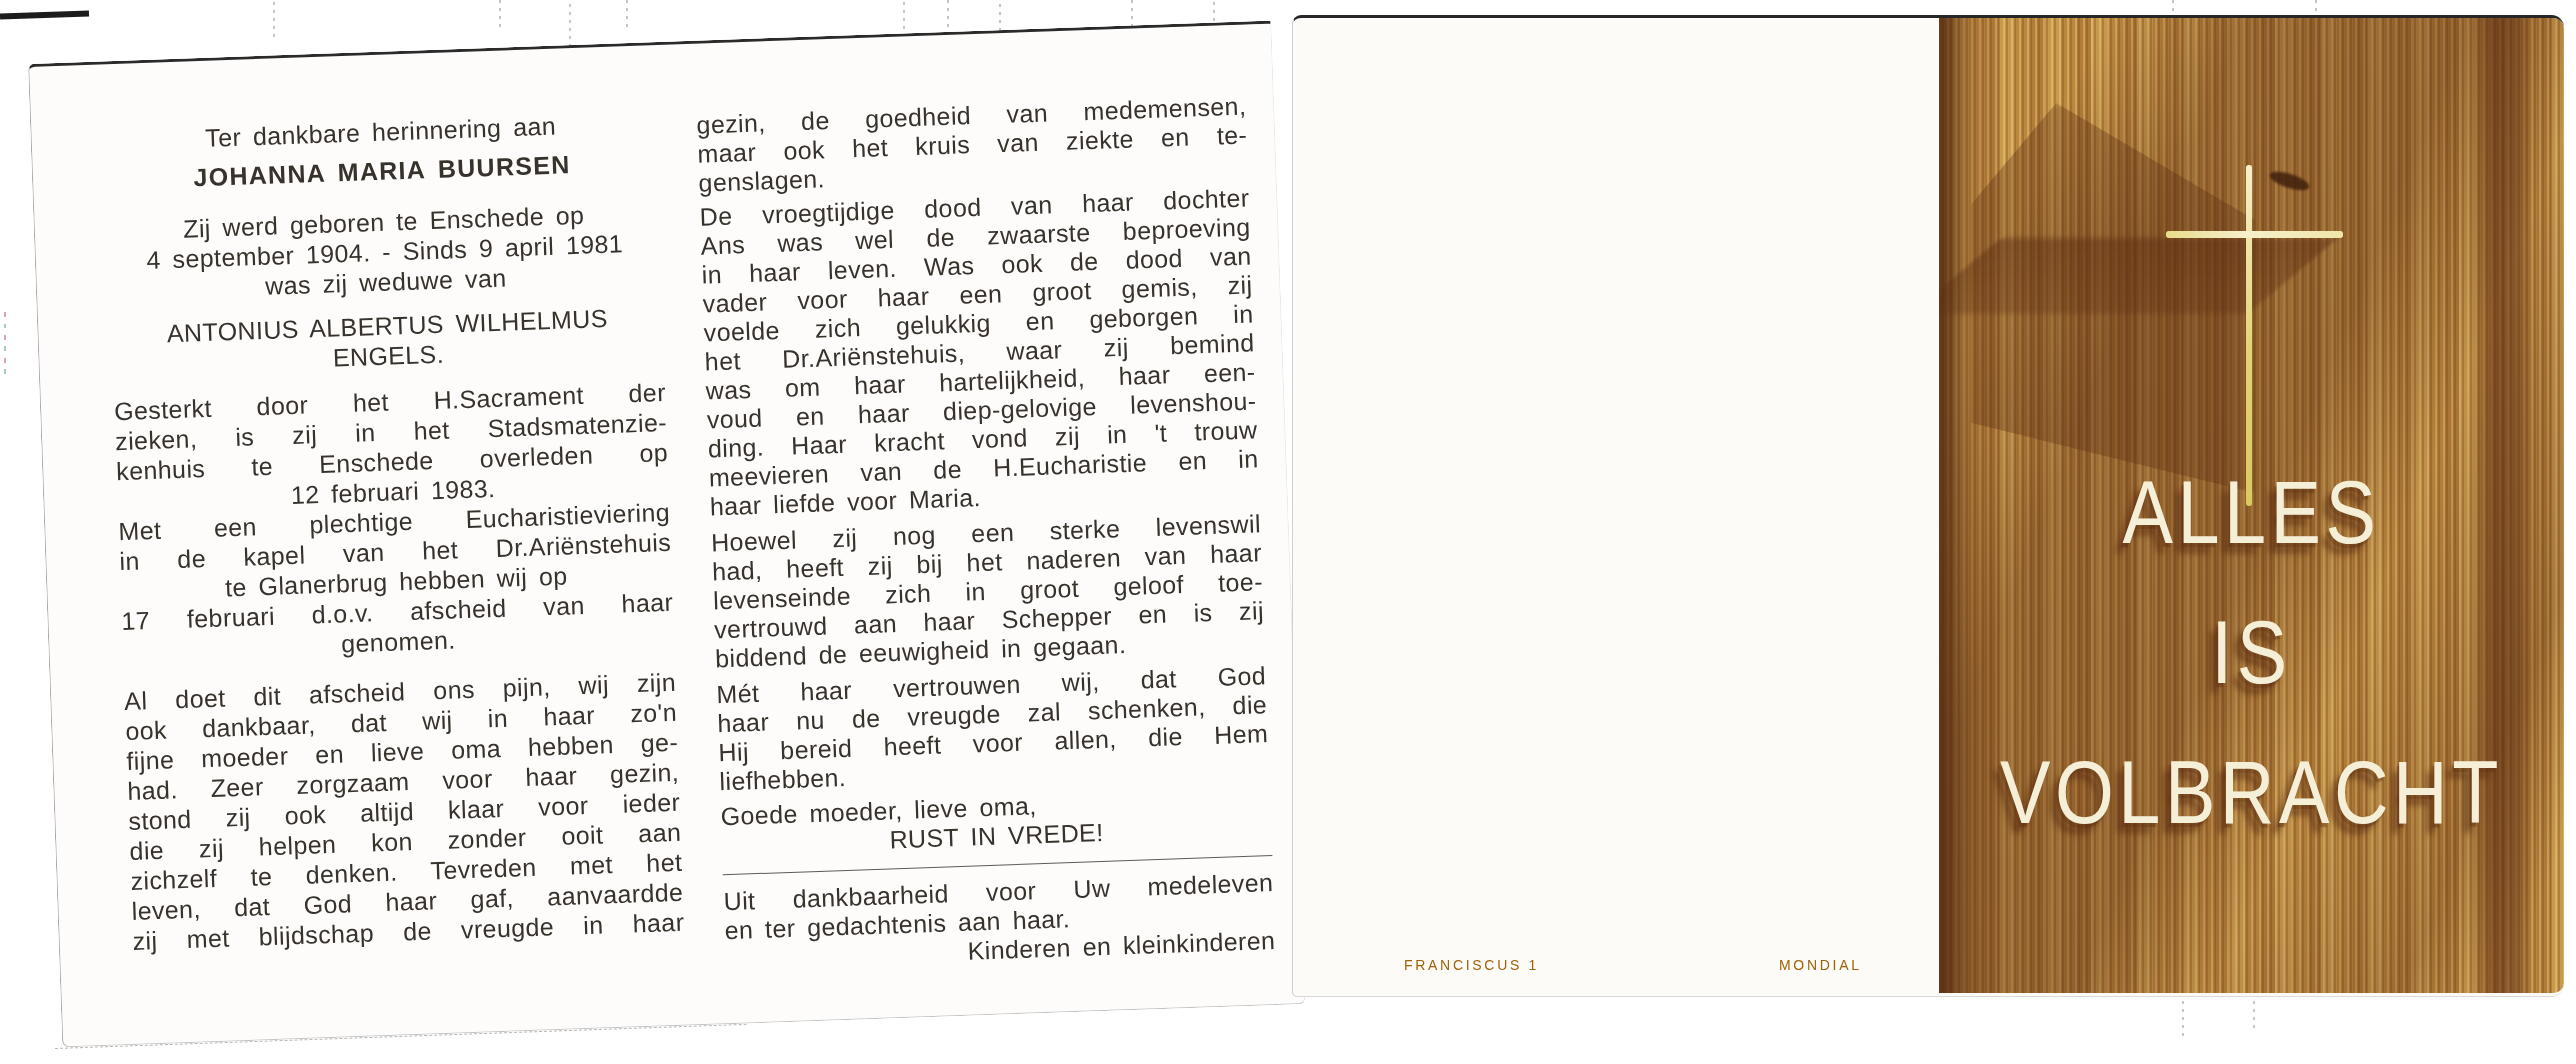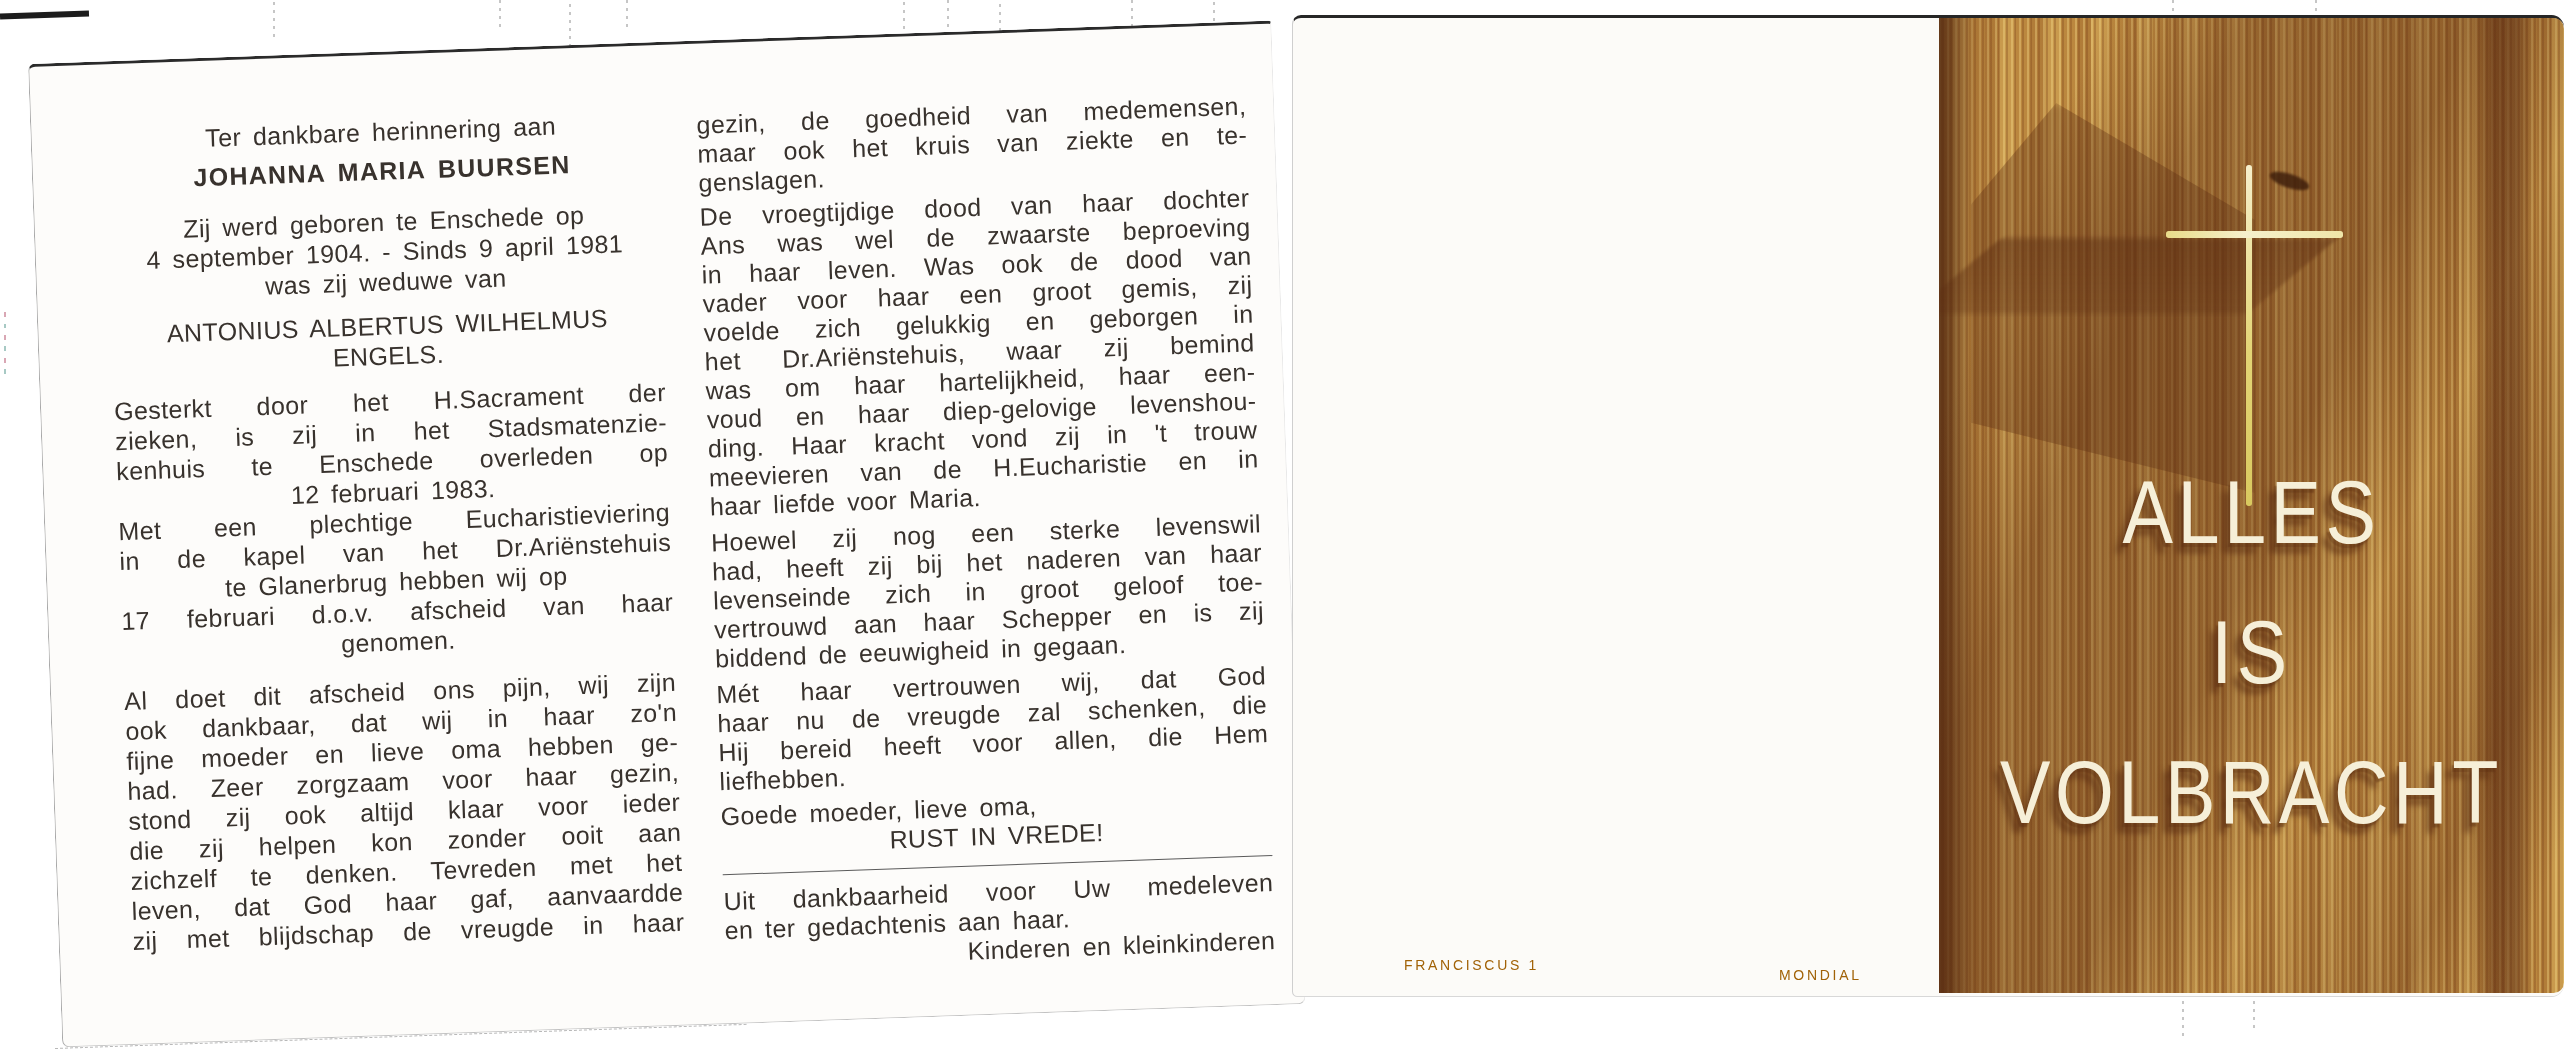--- a/index.html
+++ b/index.html
@@ -35,21 +35,21 @@
   .right-card{
     position:absolute;left:1292px;top:15px;width:1271px;height:978px;
     background:#fcfbf8;
     border-top:3.5px solid #262626;
     border-left:0.9px solid #cfcfcf;
     border-bottom:0.9px solid #d8d8d8;
     border-radius:9px 12.4px 12.4px 5.3px;
   }
   .imprint{position:absolute;font-size:14px;letter-spacing:2.7px;color:#a16207;}
   .imprint-left{left:111px;top:939px;}
-  .imprint-right{left:486px;top:939px;margin-top:10px;}
+  .imprint-right{left:486px;top:939px;}
 
   
   .wood{
     position:absolute;right:0;top:0;width:625px;height:975px;overflow:hidden;
     border-radius:0 10.6px 10.6px 0;
     background-color:#bd8c42;
     background-image:
       linear-gradient(112deg, rgba(91,44,18,0) 16%, rgba(91,44,18,.38) 30%,
         rgba(91,44,18,.42) 52%, rgba(91,44,18,.08) 66%,
         rgba(91,44,18,.30) 84%, rgba(91,44,18,0) 94%),

